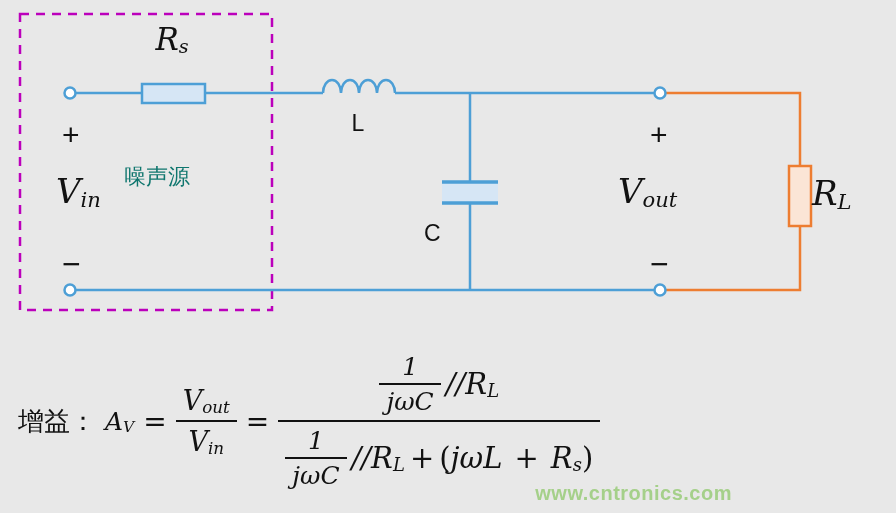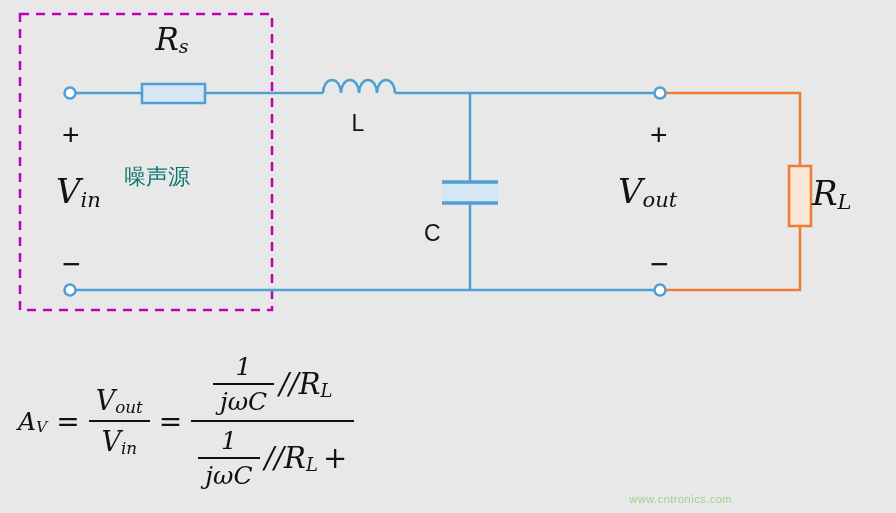--- a/index.html
+++ b/index.html
@@ -25,21 +25,21 @@
     font-size:28px;color:#111;
   }
   .frac{display:inline-flex;flex-direction:column;align-items:center;}
   .frac .fnum,.frac .fden{display:flex;align-items:center;gap:5px;padding:0 7px;}
   .frac .fbar{align-self:stretch;height:0;border-top:2.5px solid #111;margin:4px 0;}
   .frac.small{font-size:25px;}
   .frac.small .fbar{border-top-width:2px;margin:2px 0;}
   .op{font-family:"DejaVu Serif", serif;font-style:normal;}
   .watermark{
     position:absolute;right:12px;bottom:8px;
-    font-size:11px;font-weight:normal;
+    font-size:20px;font-weight:bold;
     color:#a5d08a;letter-spacing:0.5px;
   }
 </style>
 </head>
 <body>
 
 <div class="canvas">
 
   <svg class="circuit" width="896" height="513" viewBox="0 0 896 513">
 
@@ -100,20 +100,21 @@
   </div>
 
   <div class="lbl plain" style="left:650px;top:248px;font-size:32px;">−</div>
 
   <div class="lbl math" style="left:812px;top:176px;font-size:34px;">
     <span>R</span><sub>L</sub>
   </div>
 
   <div class="formula">
 
+    <span class="plain" style="font-size:26px;">增益：</span>
 
     <span class="math" style="font-size:25px;">
       <span>A</span><sub>V</sub>
     </span>
 
     <span class="op">=</span>
 
     <span class="frac" style="font-size:27px;">
       <span class="fnum math">
         <span><span>V</span><sub>out</sub></span>
@@ -144,18 +145,23 @@
       <span class="fden">
         <span class="frac small">
           <span class="fnum math">1</span>
           <span class="fbar"></span>
           <span class="fden math">jωC</span>
         </span>
         <span class="math">
           <span>//</span><span>R</span><sub>L</sub>
         </span>
         <span class="op">+</span>
+        <span>
+          <span class="op">(</span><span class="math">jωL</span>
+          <span class="op" style="padding:0 4px;">+</span>
+          <span class="math"><span>R</span><sub>s</sub></span><span class="op">)</span>
+        </span>
       </span>
     </span>
   </div>
 
   <div class="watermark">www.cntronics.com</div>
 </div>
 
 </body></html>

